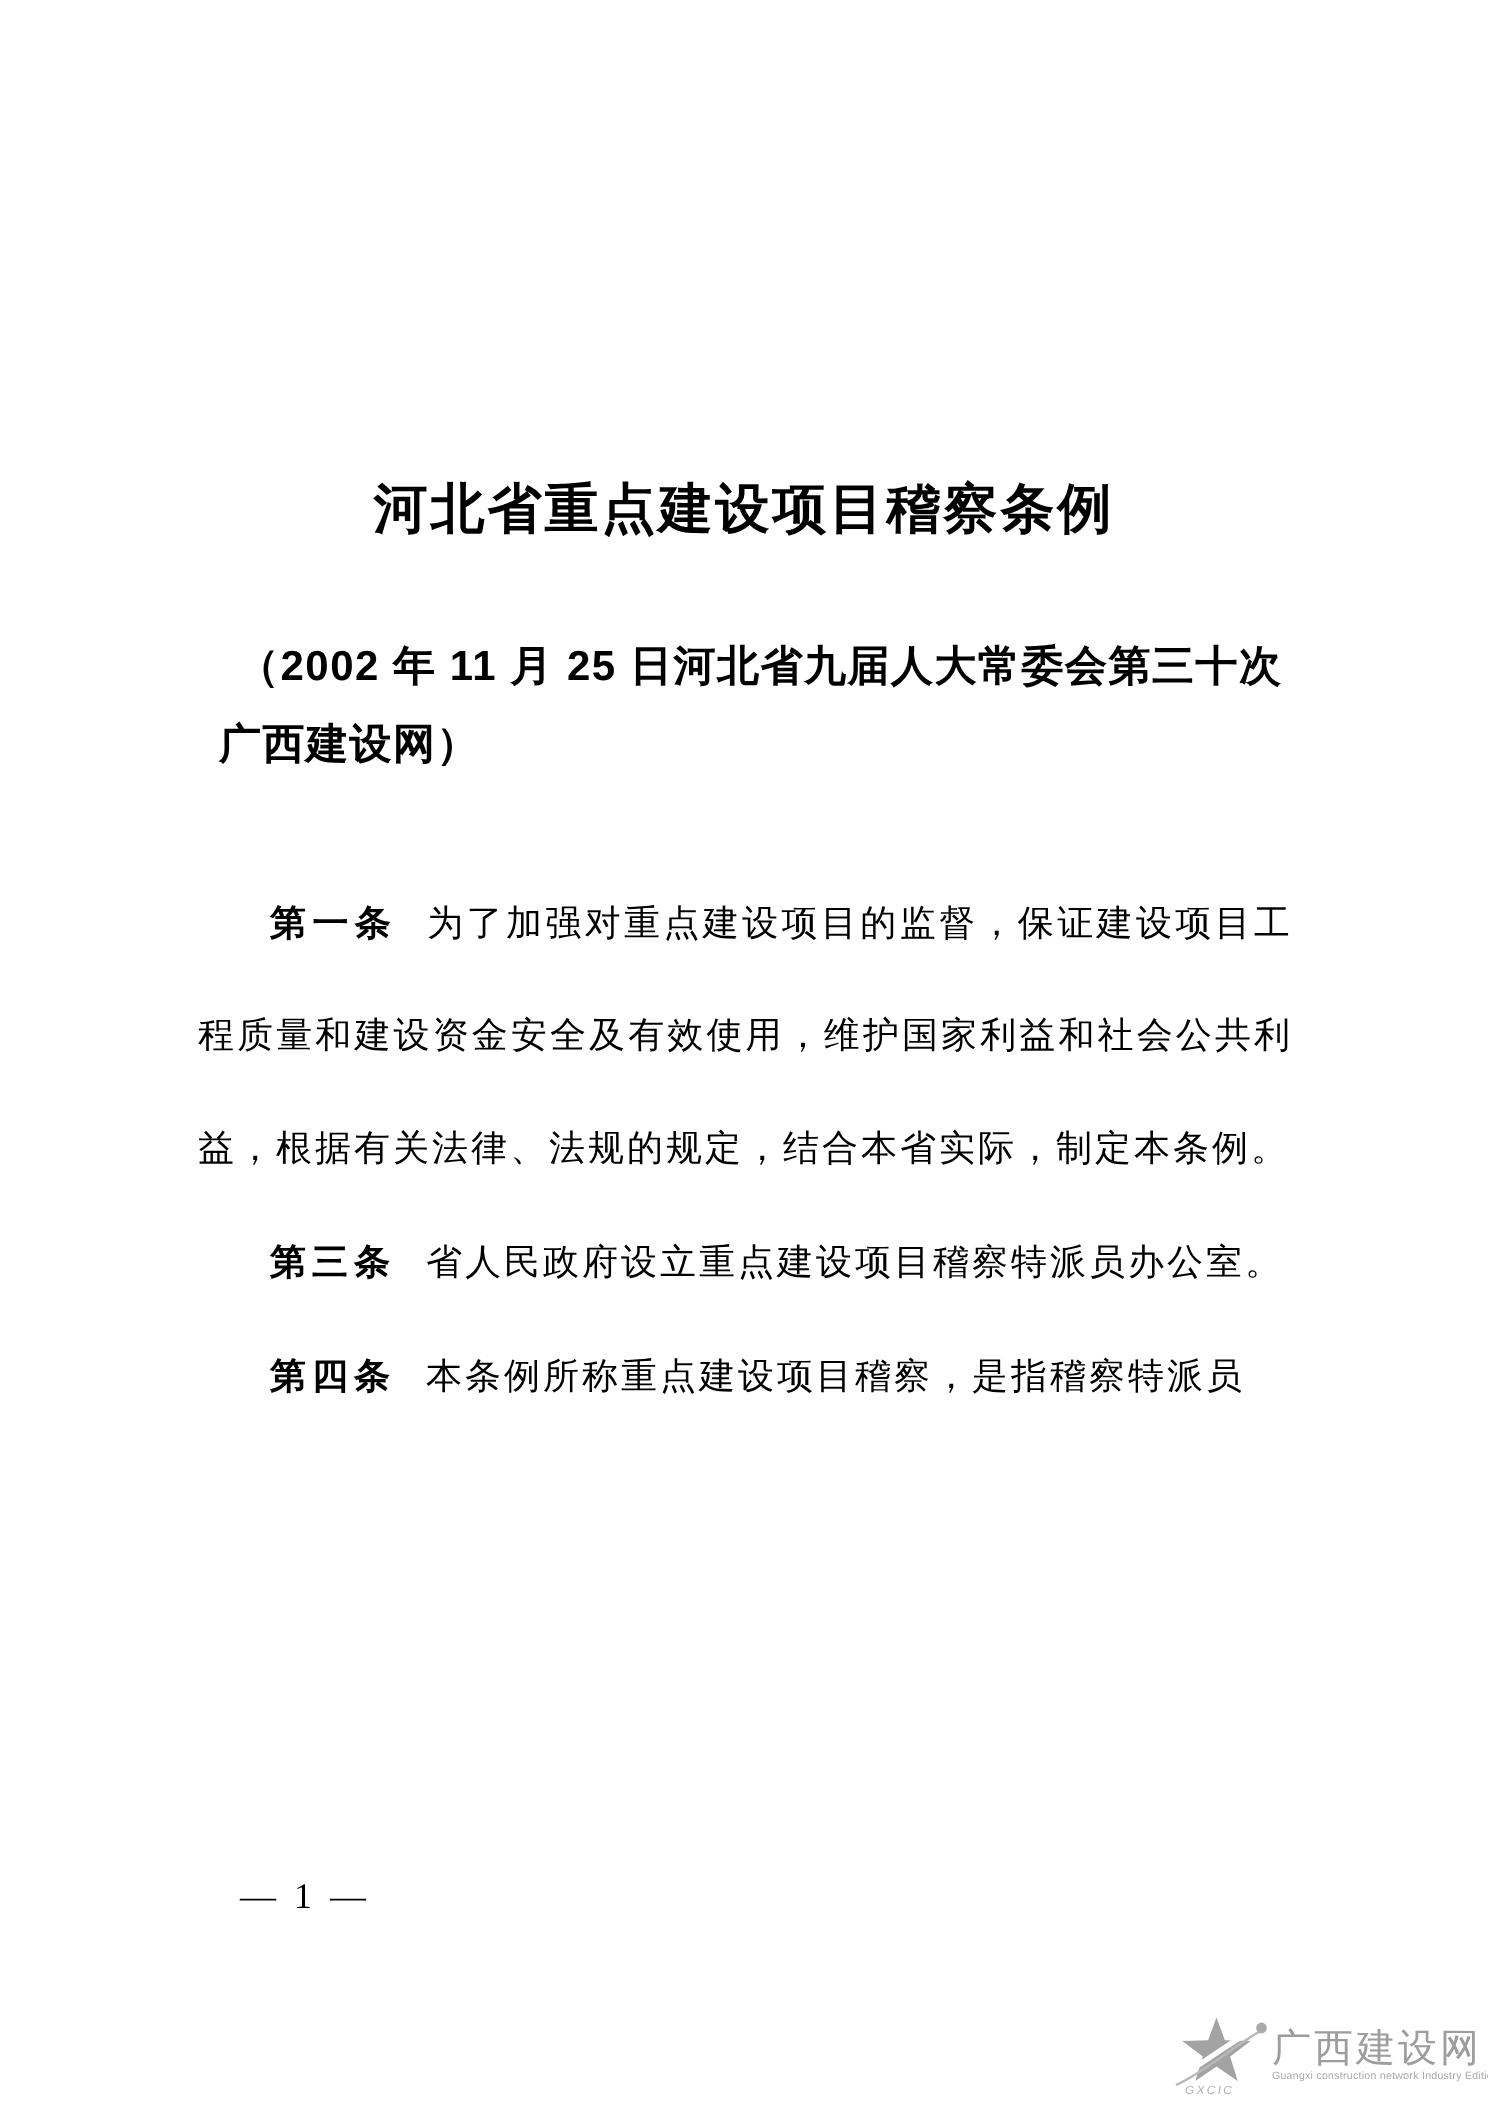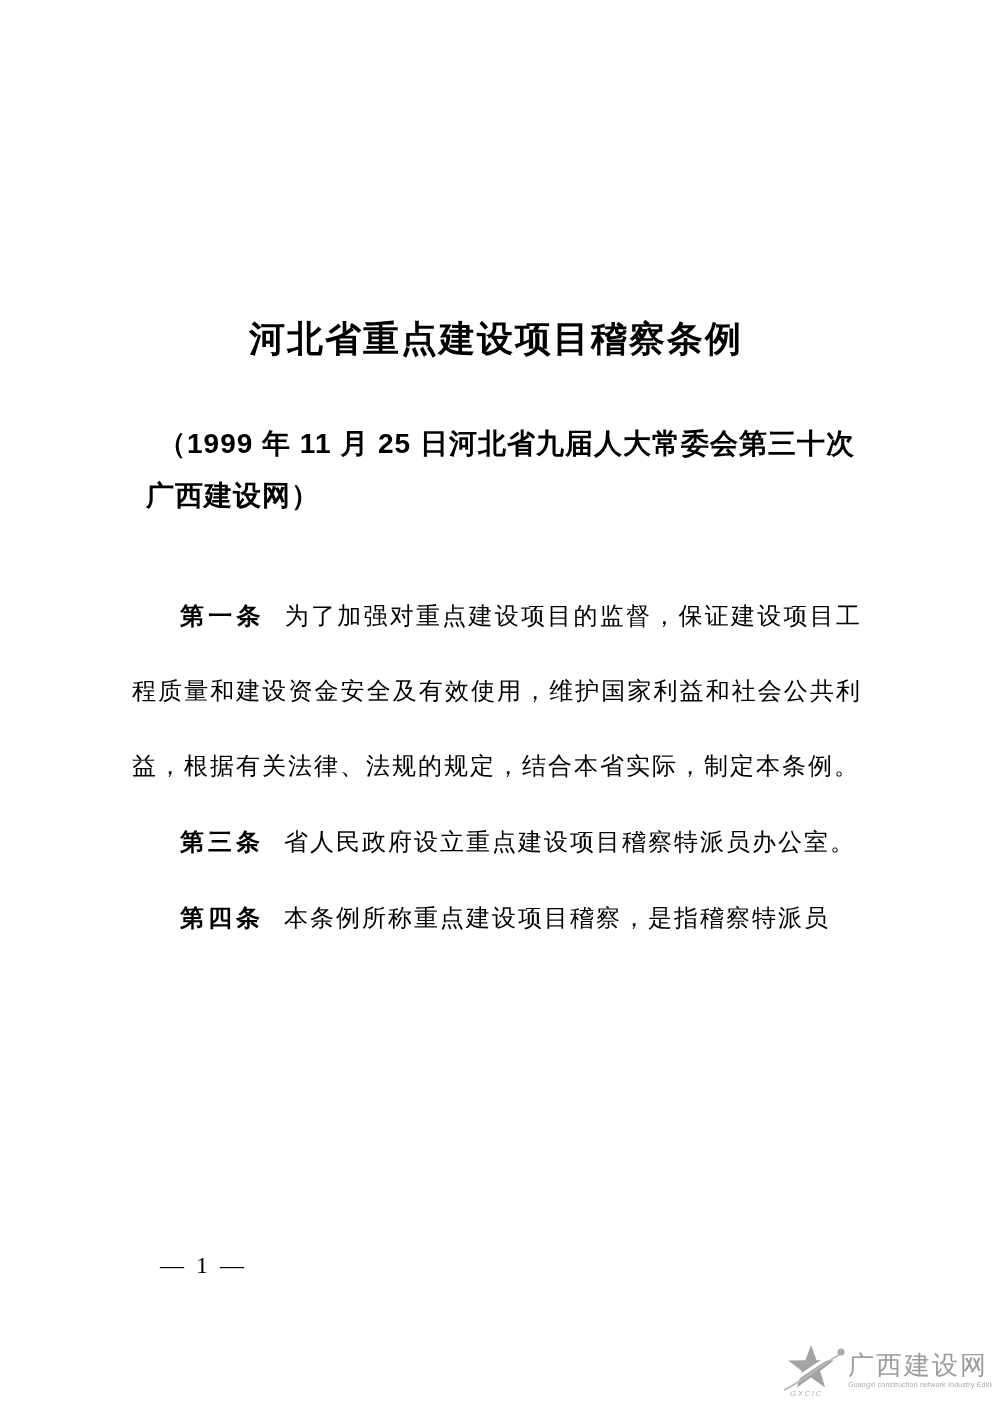--- a/index.html
+++ b/index.html
@@ -118,21 +118,21 @@
   }
 </style>
 </head>
 <body>
 
 <div class="page">
 
   <h1 class="doc-title">河北省重点建设项目稽察条例</h1>
 
   <div class="doc-subtitle">
-    <span class="sub-line1">（1999 年 11 月 25 日河北省九届人大常委会第三十次</span>
+    <span class="sub-line1">（2002 年 11 月 25 日河北省九届人大常委会第三十次</span>
     <span class="sub-line2">广西建设网）</span>
   </div>
 
   <div class="doc-body">
     <p class="para">
       <span class="para-label">第一条</span><span class="para-text">为了加强对重点建设项目的监督，保证建设项目工程质量和建设资金安全及有效使用，维护国家利益和社会公共利益，根据有关法律、法规的规定，结合本省实际，制定本条例。</span>
     </p>
     <p class="para">
       <span class="para-label">第三条</span><span class="para-text">省人民政府设立重点建设项目稽察特派员办公室。</span>
     </p>

